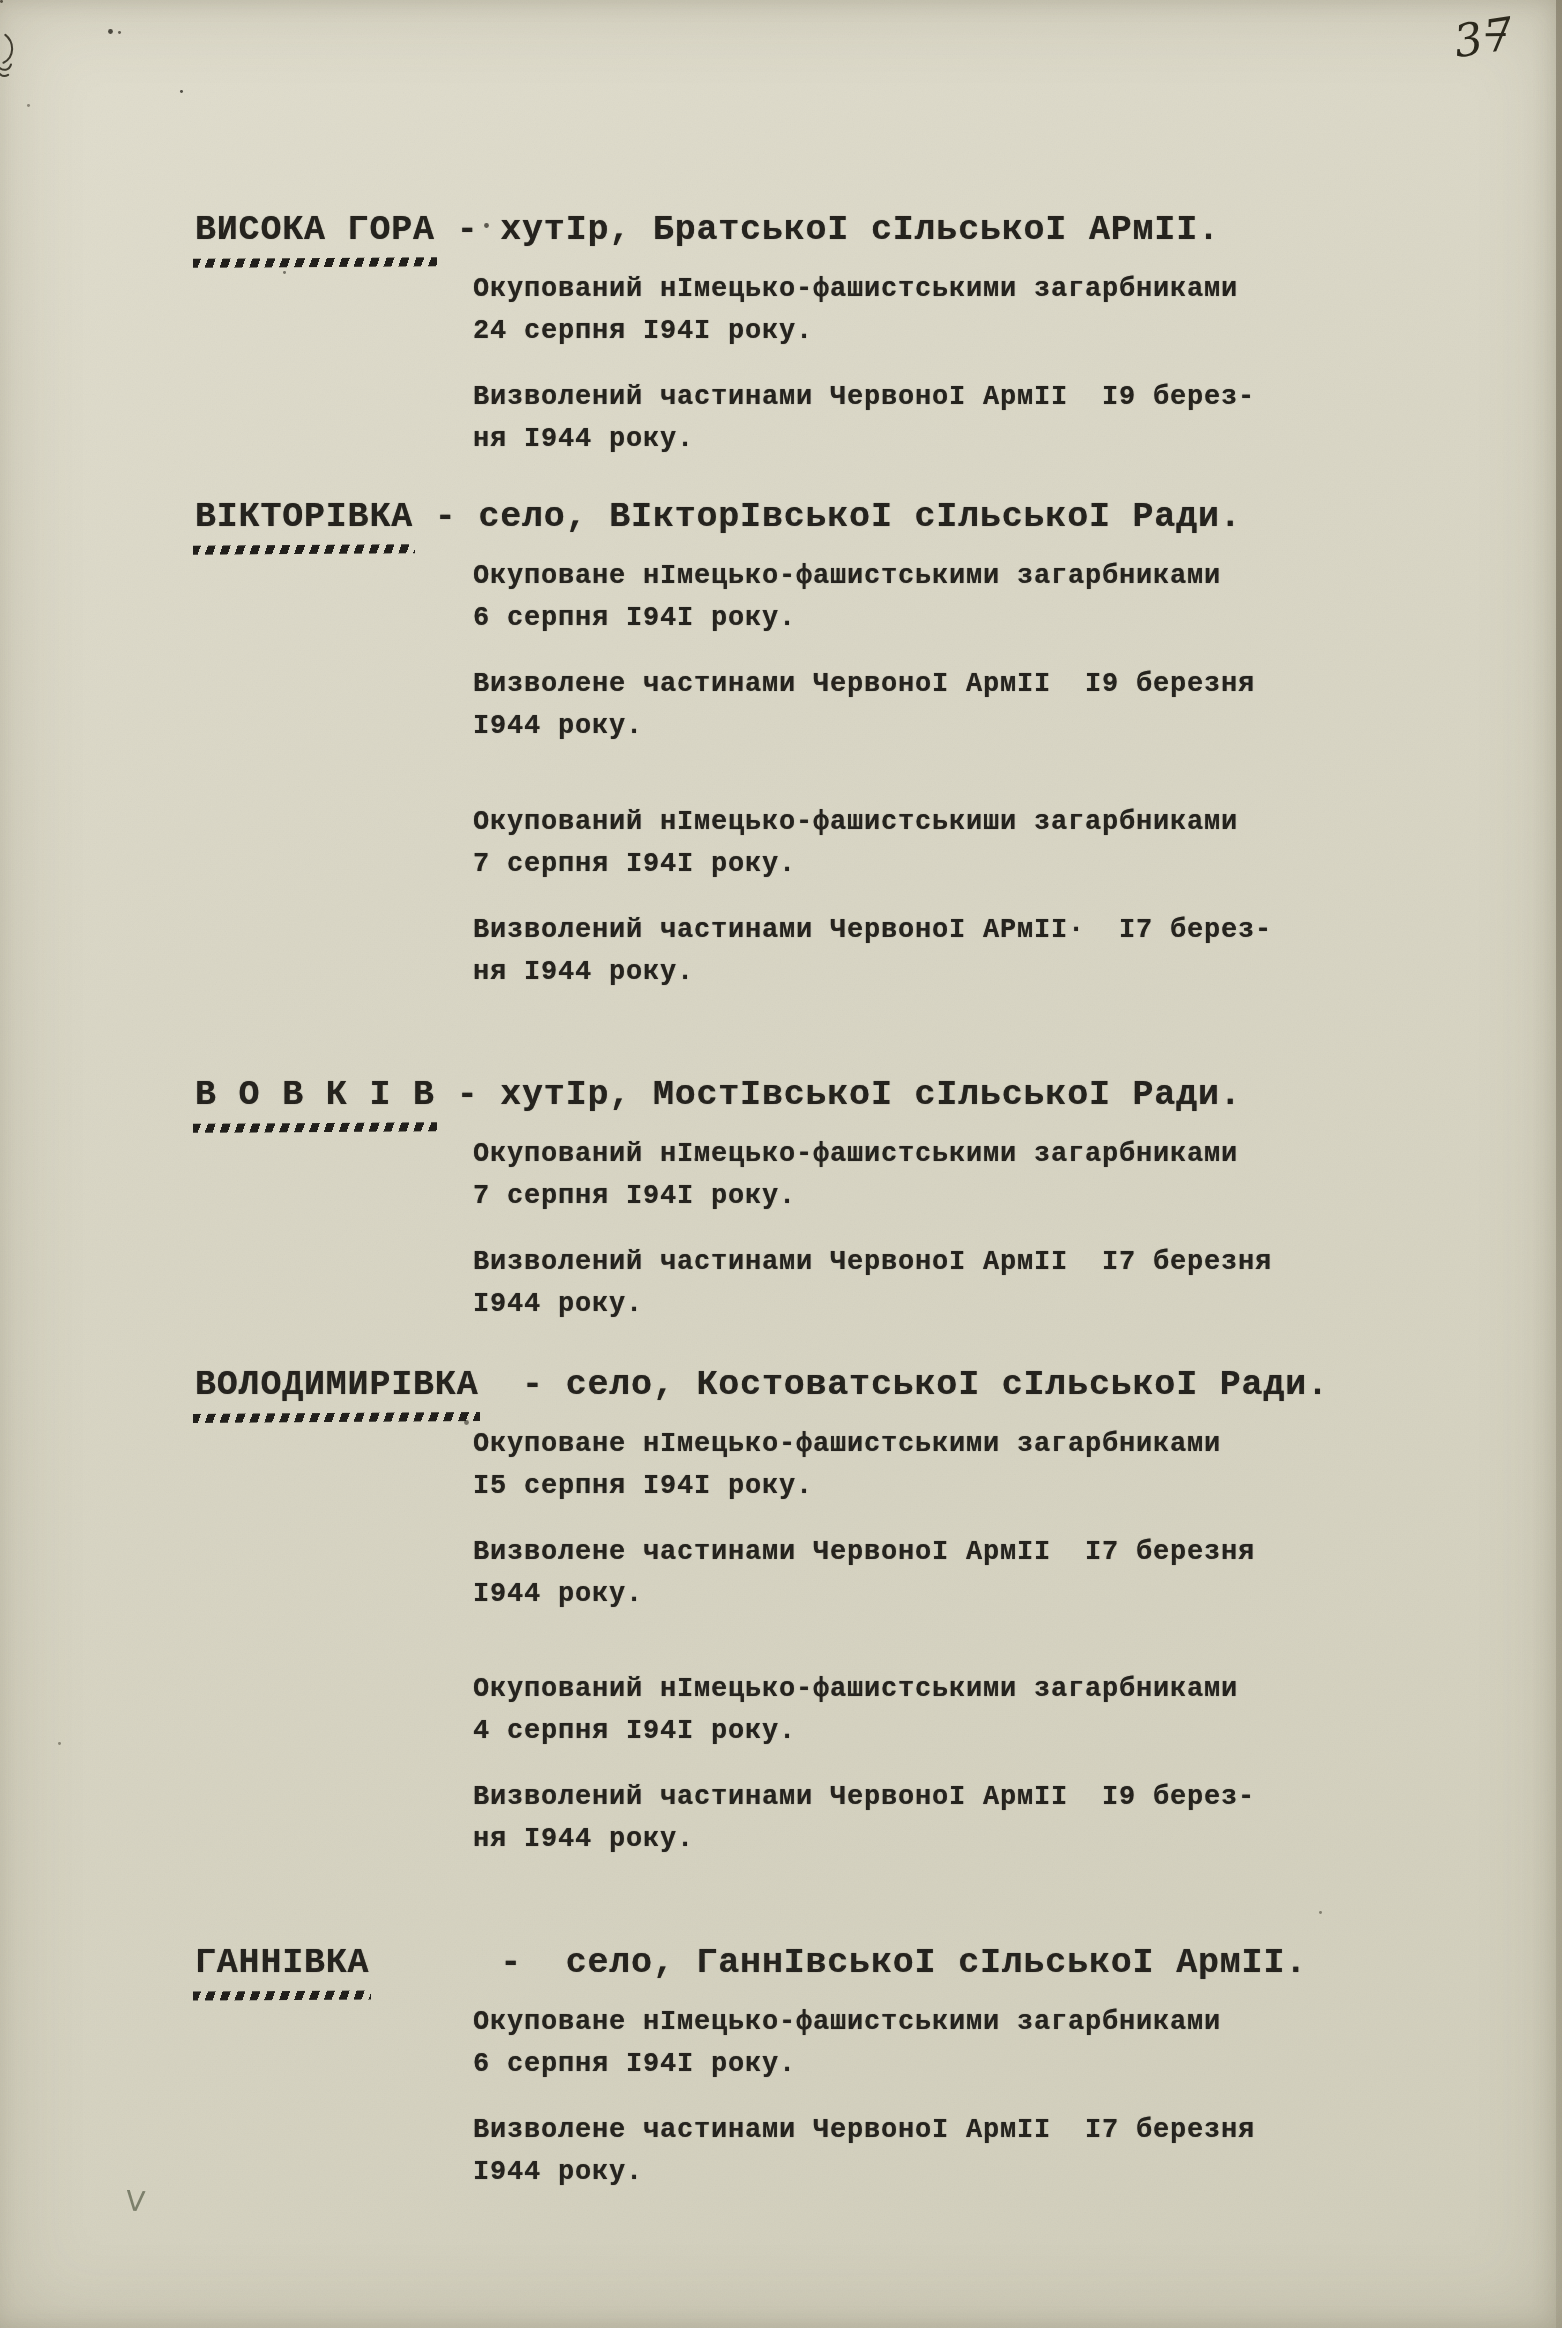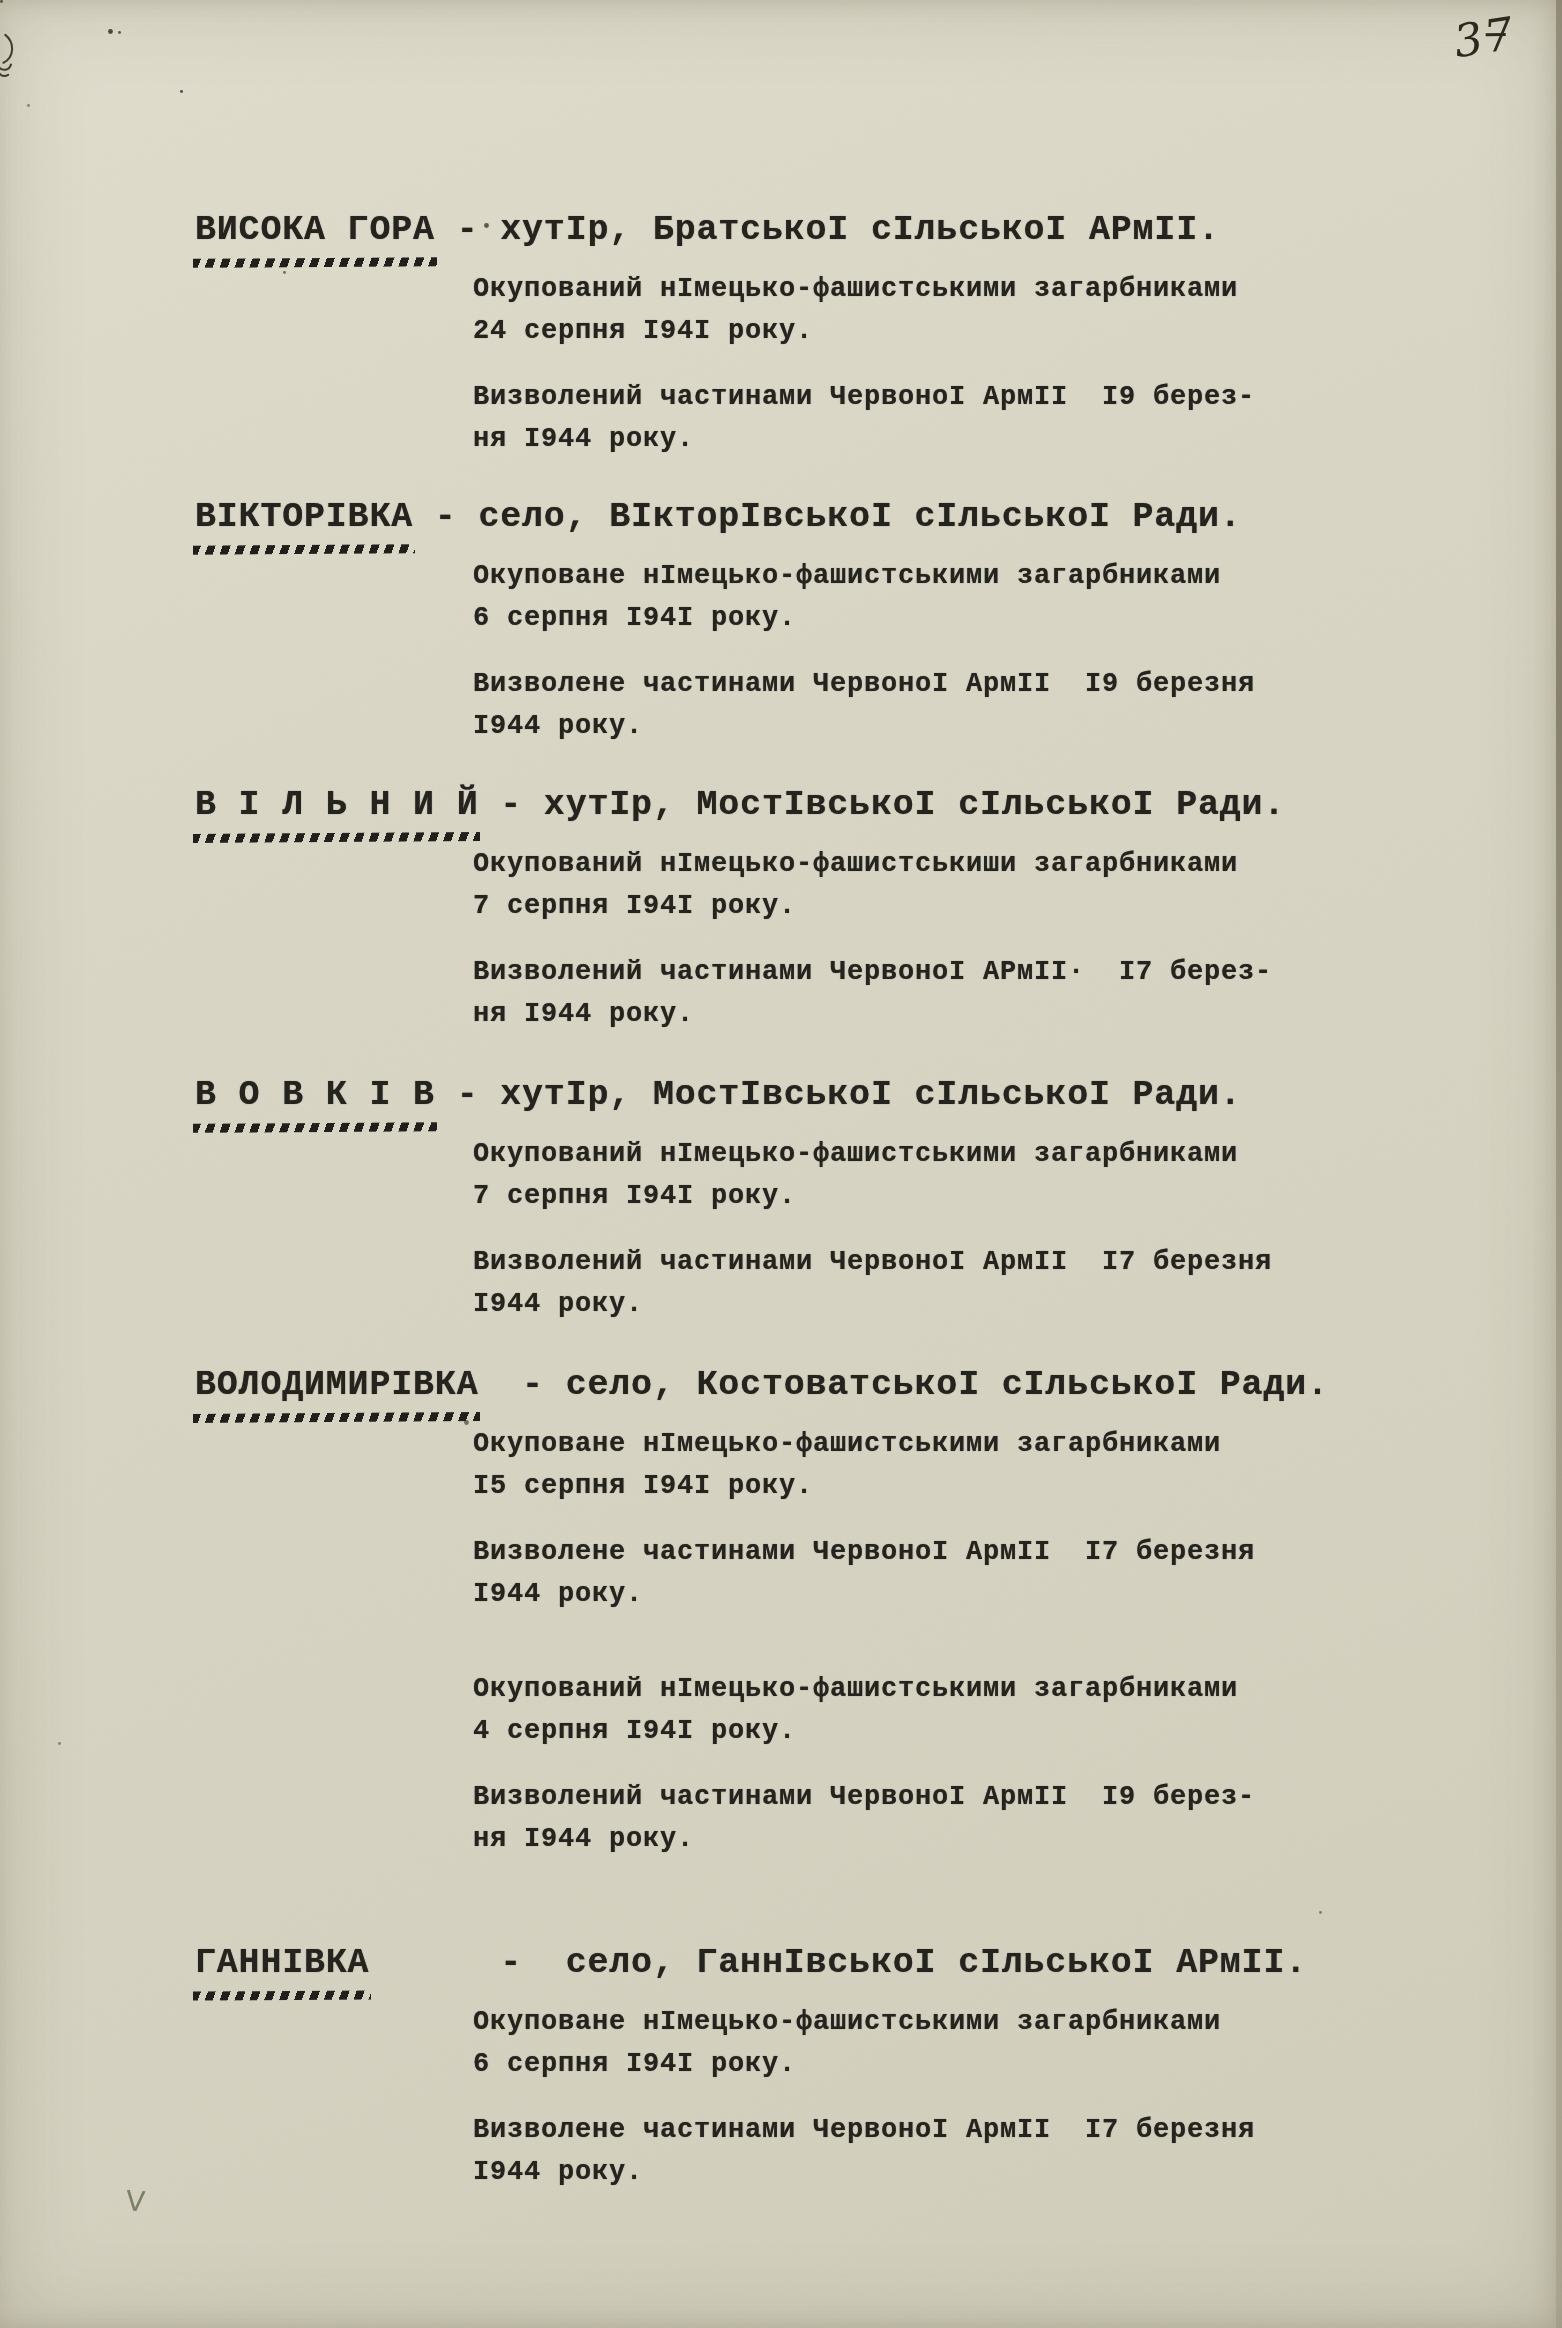--- a/index.html
+++ b/index.html
@@ -112,21 +112,20 @@
       <span class="line">6 серпня І94І року.</span>
     </p>
     <p class="para">
       <span class="line">Визволене частинами ЧервоноІ АрмІІ  І9 березня</span>
       <span class="line">І944 року.</span>
     </p>
   </div>
 </section>
 
 <section class="entry" style="top:784px">
-  <div class="head"><span class="name-wrap"><span class="name">В І Л Ь Н И Й</span><span class="squig"></span></span><span class="rest"> - хутІр, МостІвськоІ сІльськоІ Ради.</span></div>
   <div class="body">
     <p class="para">
       <span class="line">Окупований нІмецько-фашистськиши загарбниками</span>
       <span class="line">7 серпня І94І року.</span>
     </p>
     <p class="para">
       <span class="line">Визволений частинами ЧервоноІ АРмІІ·  І7 берез-</span>
       <span class="line">ня І944 року.</span>
     </p>
   </div>
@@ -167,21 +166,21 @@
       <span class="line">4 серпня І94І року.</span>
     </p>
     <p class="para">
       <span class="line">Визволений частинами ЧервоноІ АрмІІ  І9 берез-</span>
       <span class="line">ня І944 року.</span>
     </p>
   </div>
 </section>
 
 <section class="entry" style="top:1942px">
-  <div class="head"><span class="name-wrap"><span class="name">ГАННІВКА</span><span class="squig"></span></span><span class="rest">      -  село, ГаннІвськоІ сІльськоІ АРмІІ.</span></div>
+  <div class="head"><span class="name-wrap"><span class="name">ГАННІВКА</span><span class="squig"></span></span><span class="rest">      -  село, ГаннІвськоІ сІльськоІ АрмІІ.</span></div>
   <div class="body">
     <p class="para">
       <span class="line">Окуповане нІмецько-фашистськими загарбниками</span>
       <span class="line">6 серпня І94І року.</span>
     </p>
     <p class="para">
       <span class="line">Визволене частинами ЧервоноІ АрмІІ  І7 березня</span>
       <span class="line">І944 року.</span>
     </p>
   </div>

